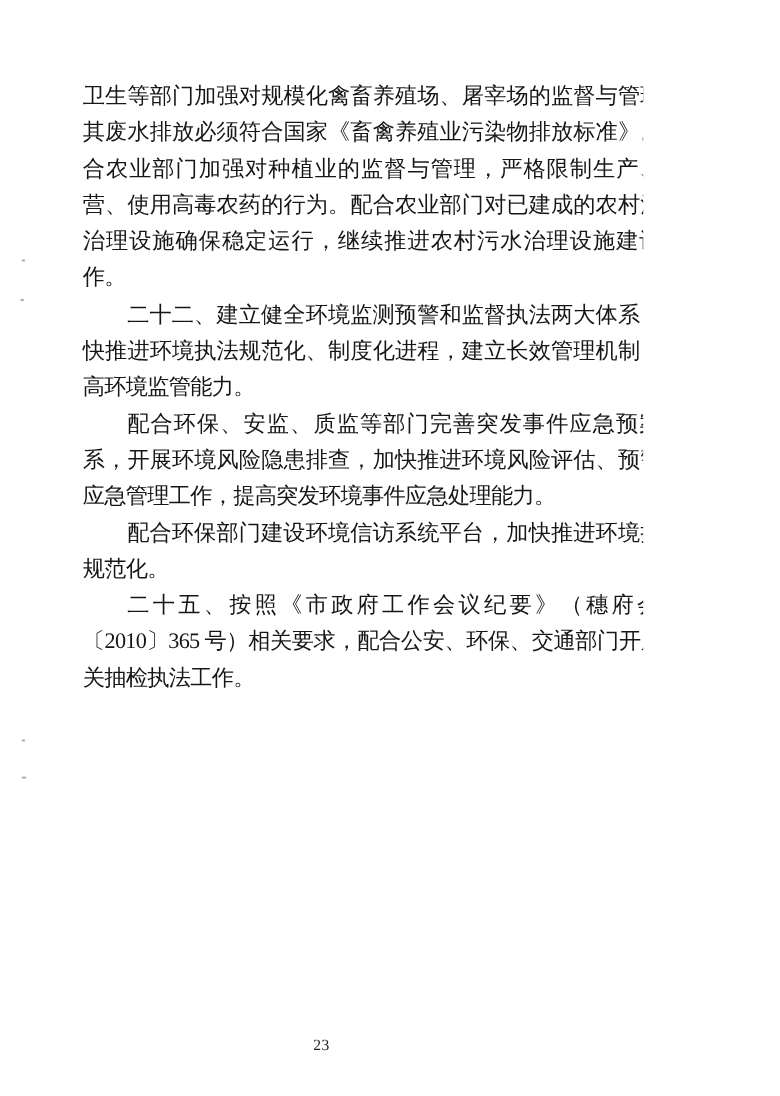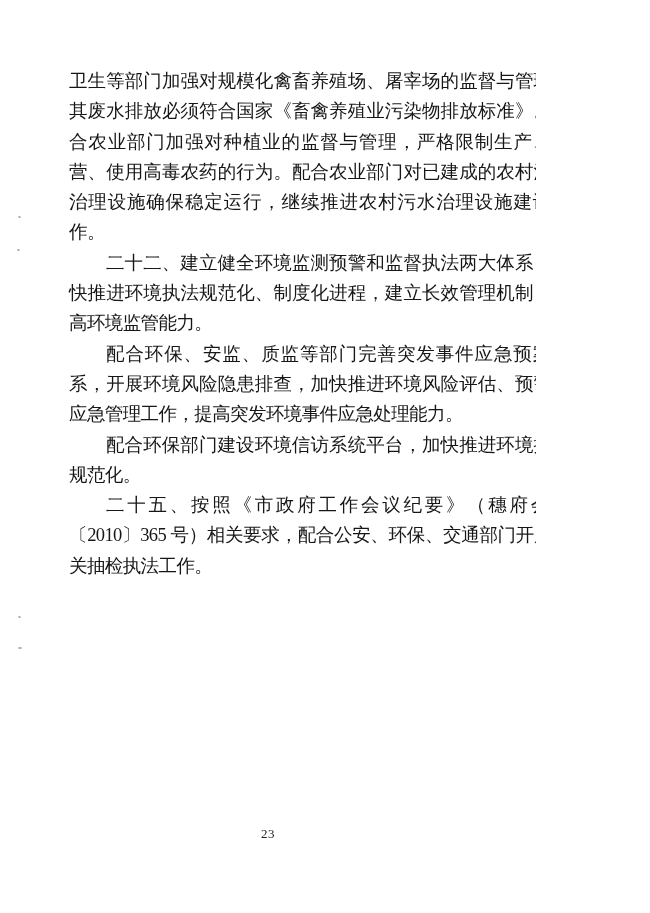--- a/index.html
+++ b/index.html
@@ -30,21 +30,21 @@
     margin: 0;
     padding: 0;
   }
   .para.indent {
     text-indent: 2em;
   }
   .page-number {
     position: absolute;
     left: 0;
     right: 0;
-    top: 826px;
+    top: 863px;
     text-align: center;
     font-size: 13px;
     letter-spacing: 0.5px;
     color: #222222;
   }
   .speck {
     position: absolute;
     background: #b0b0b0;
     border-radius: 50%;
   }

